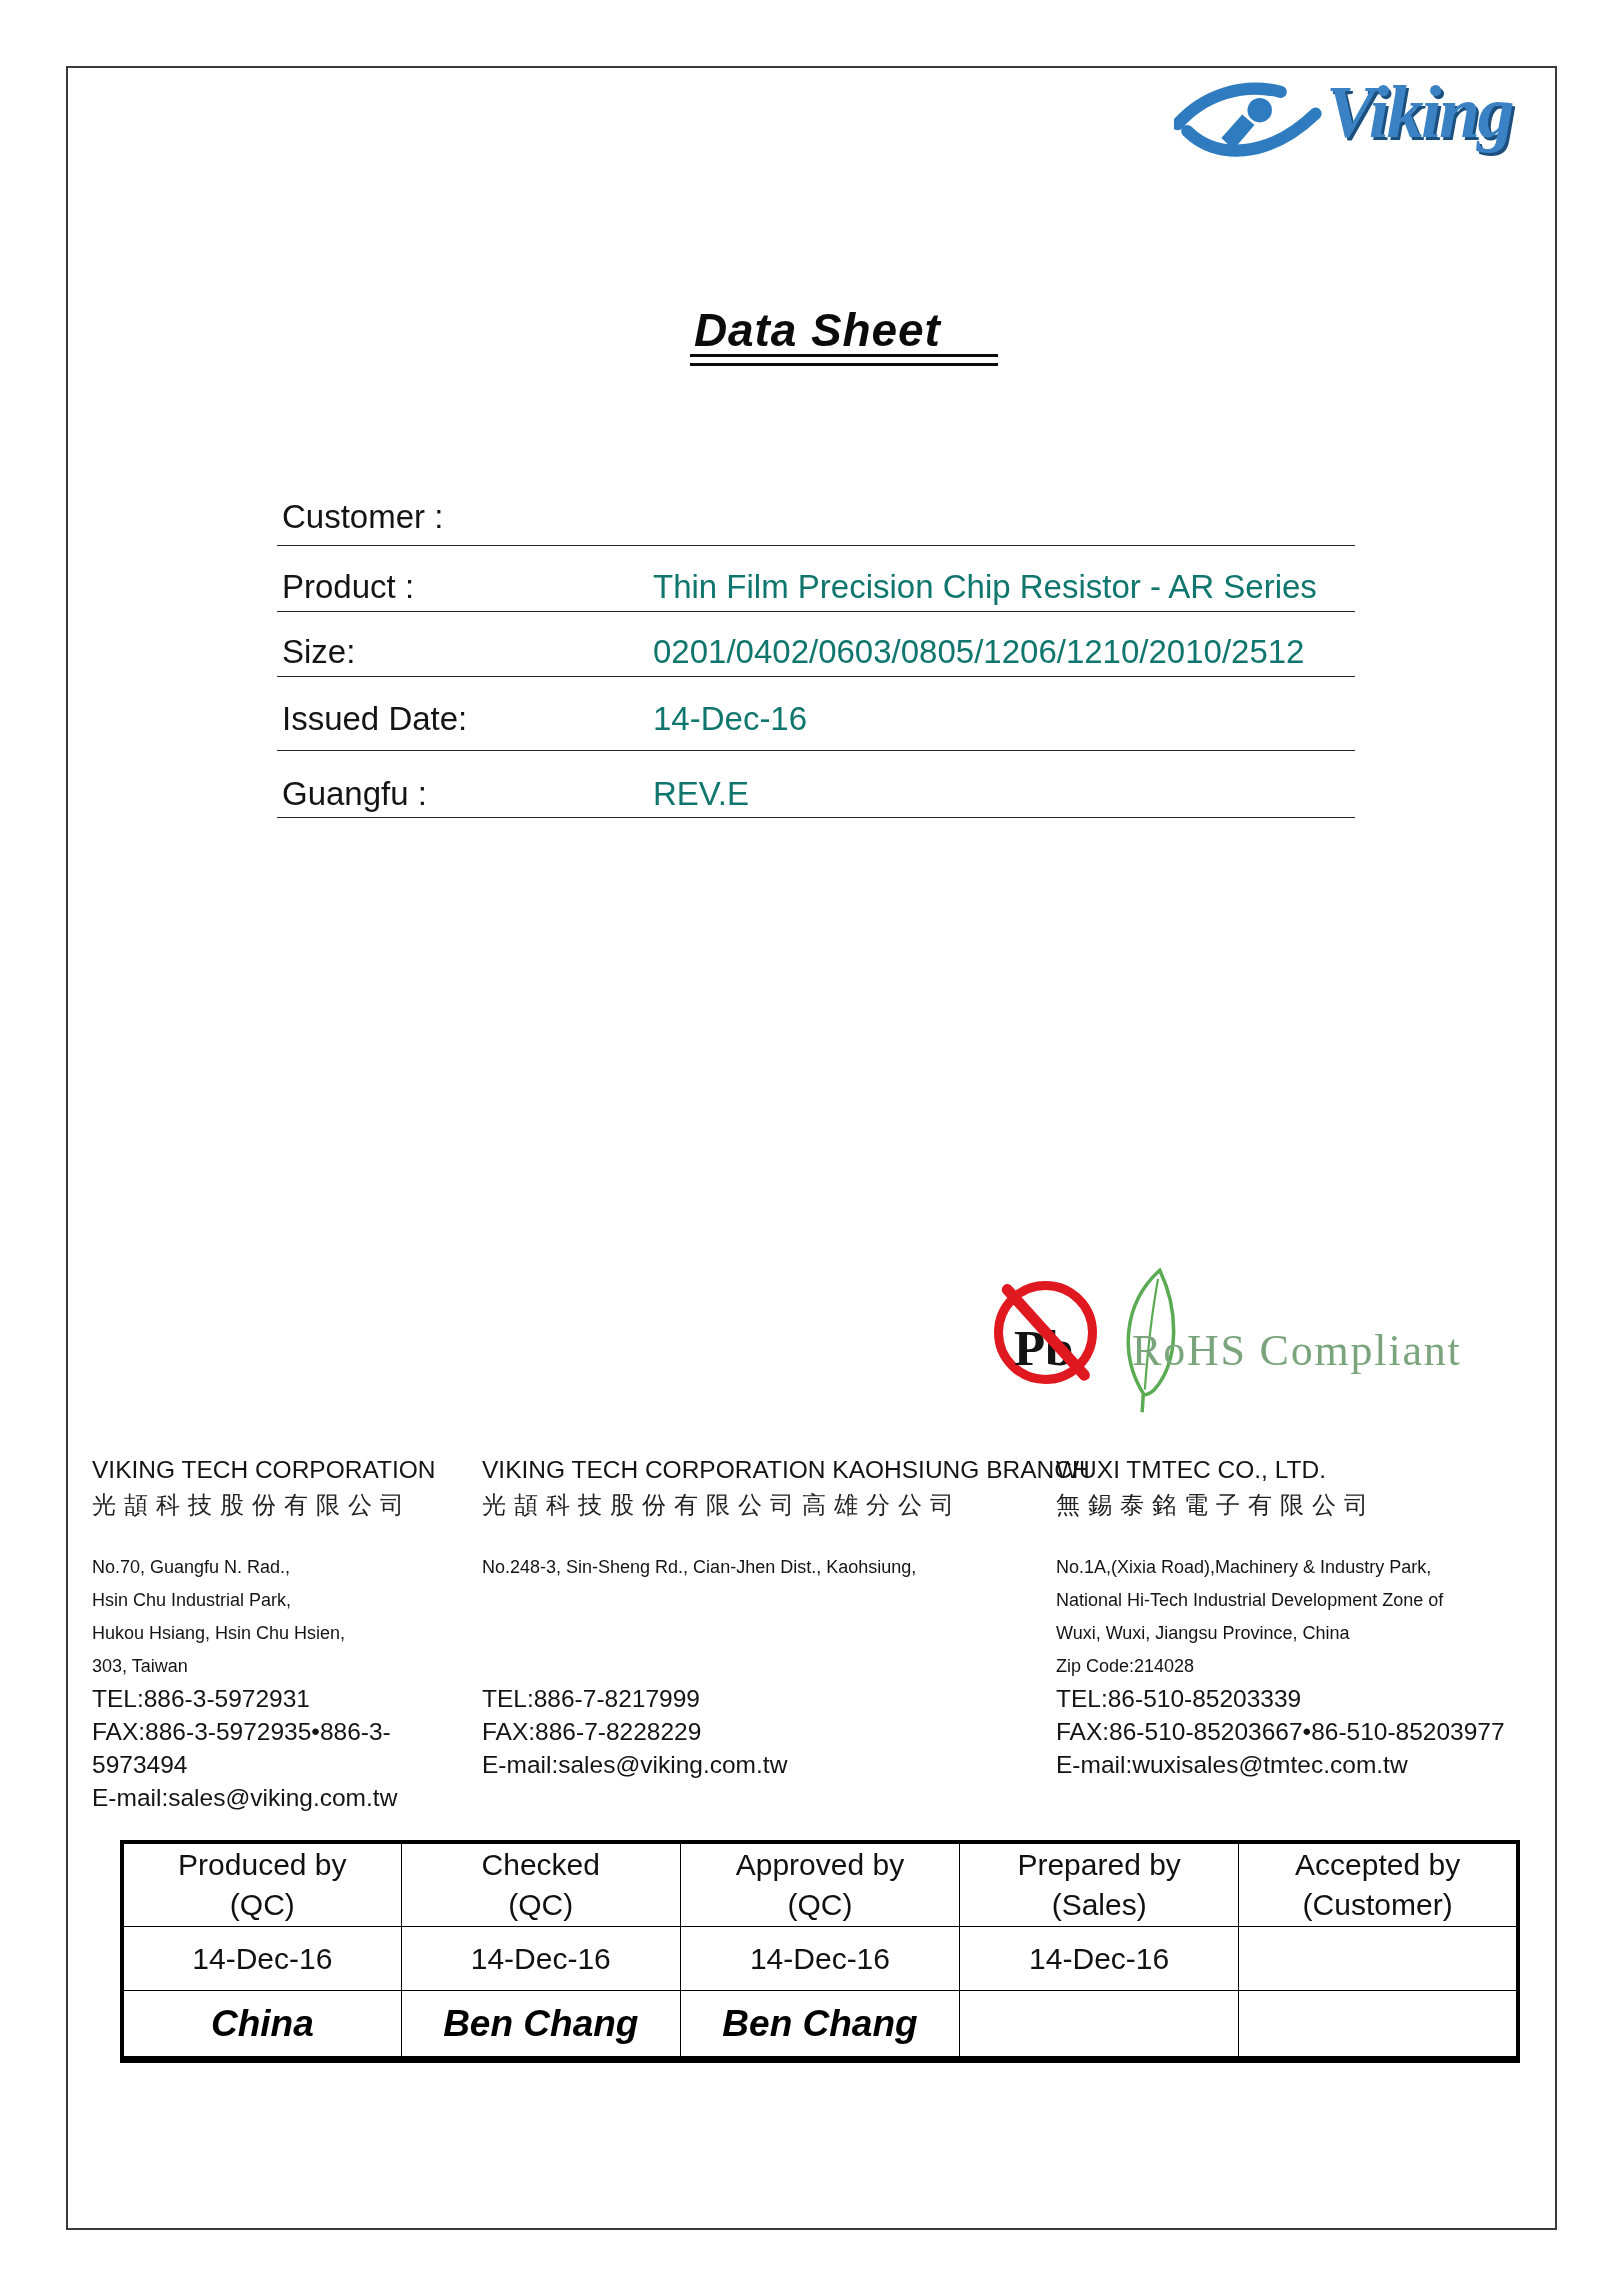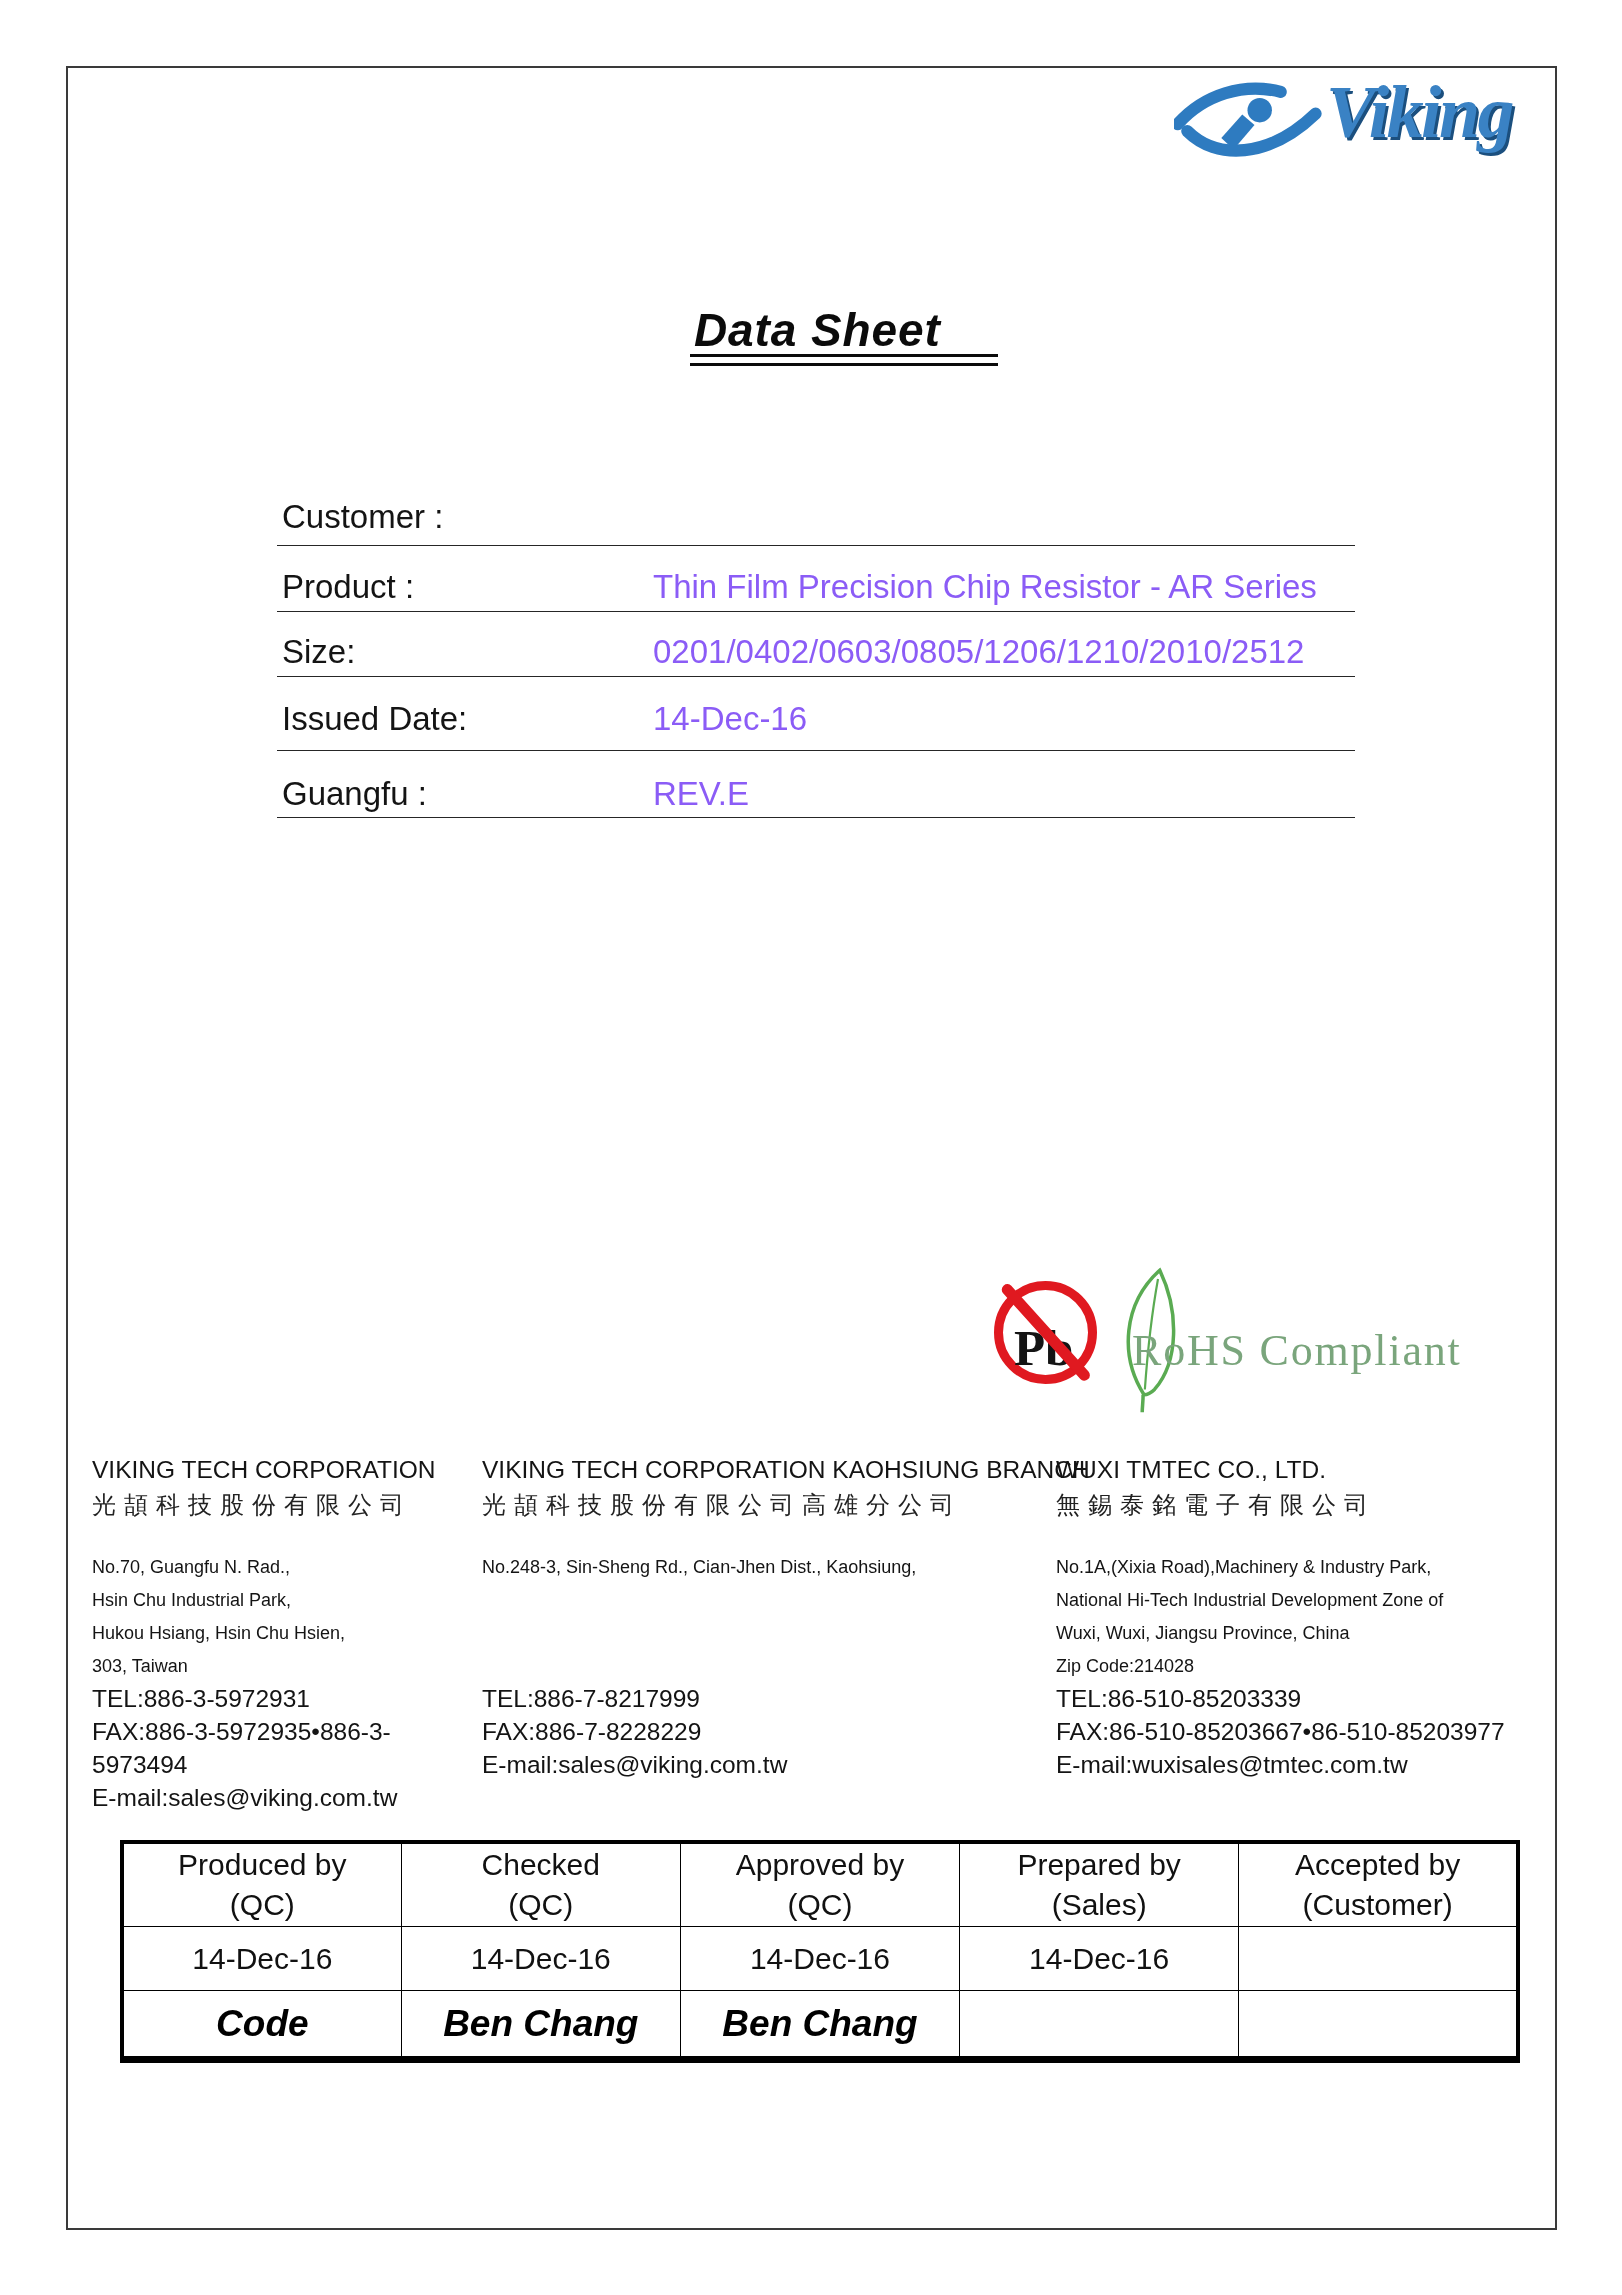--- a/index.html
+++ b/index.html
@@ -24,21 +24,21 @@
   .doc-title{
     position:absolute;left:694px;top:303px;
     font-size:46px;font-weight:bold;font-style:italic;letter-spacing:0.9px;color:#0b0b0b;
   }
   .title-underline{
     position:absolute;left:690px;top:354px;width:308px;height:12.3px;
     border-top:3.5px solid #0b0b0b;border-bottom:3.5px solid #0b0b0b;box-sizing:border-box;
   }
   
   .field-label{position:absolute;left:282px;font-size:33px;color:#141414;letter-spacing:0;}
-  .field-value{position:absolute;left:653px;font-size:33px;color:#8b5cf6;}
+  .field-value{position:absolute;left:653px;font-size:33px;color:#0f766e;}
   .field-line{position:absolute;left:277px;width:1078px;height:0;border-top:1.8px solid #262626;}
   
   .pb-badge{position:absolute;left:994px;top:1281px;width:103px;height:103px;}
   .pb-ring{
     position:absolute;inset:0;border:9.6px solid #e01920;border-radius:50%;
     box-sizing:border-box;display:flex;align-items:flex-end;justify-content:center;
   }
   .pb-text{
     font-family:"Liberation Serif", serif;font-weight:bold;font-size:51px;color:#141414;
     transform:translate(-1.8px,1.8px);
@@ -197,21 +197,21 @@
     </th>
   </tr>
   <tr>
     <td class="date-cell">14-Dec-16</td>
     <td class="date-cell">14-Dec-16</td>
     <td class="date-cell">14-Dec-16</td>
     <td class="date-cell">14-Dec-16</td>
     <td class="date-cell"></td>
   </tr>
   <tr>
-    <td class="sig-cell">Code</td>
+    <td class="sig-cell">China</td>
     <td class="sig-cell">Ben Chang</td>
     <td class="sig-cell">Ben Chang</td>
     <td class="sig-cell"></td>
     <td class="sig-cell"></td>
   </tr>
 </tbody>
   </table>
 
 
 </body></html>

